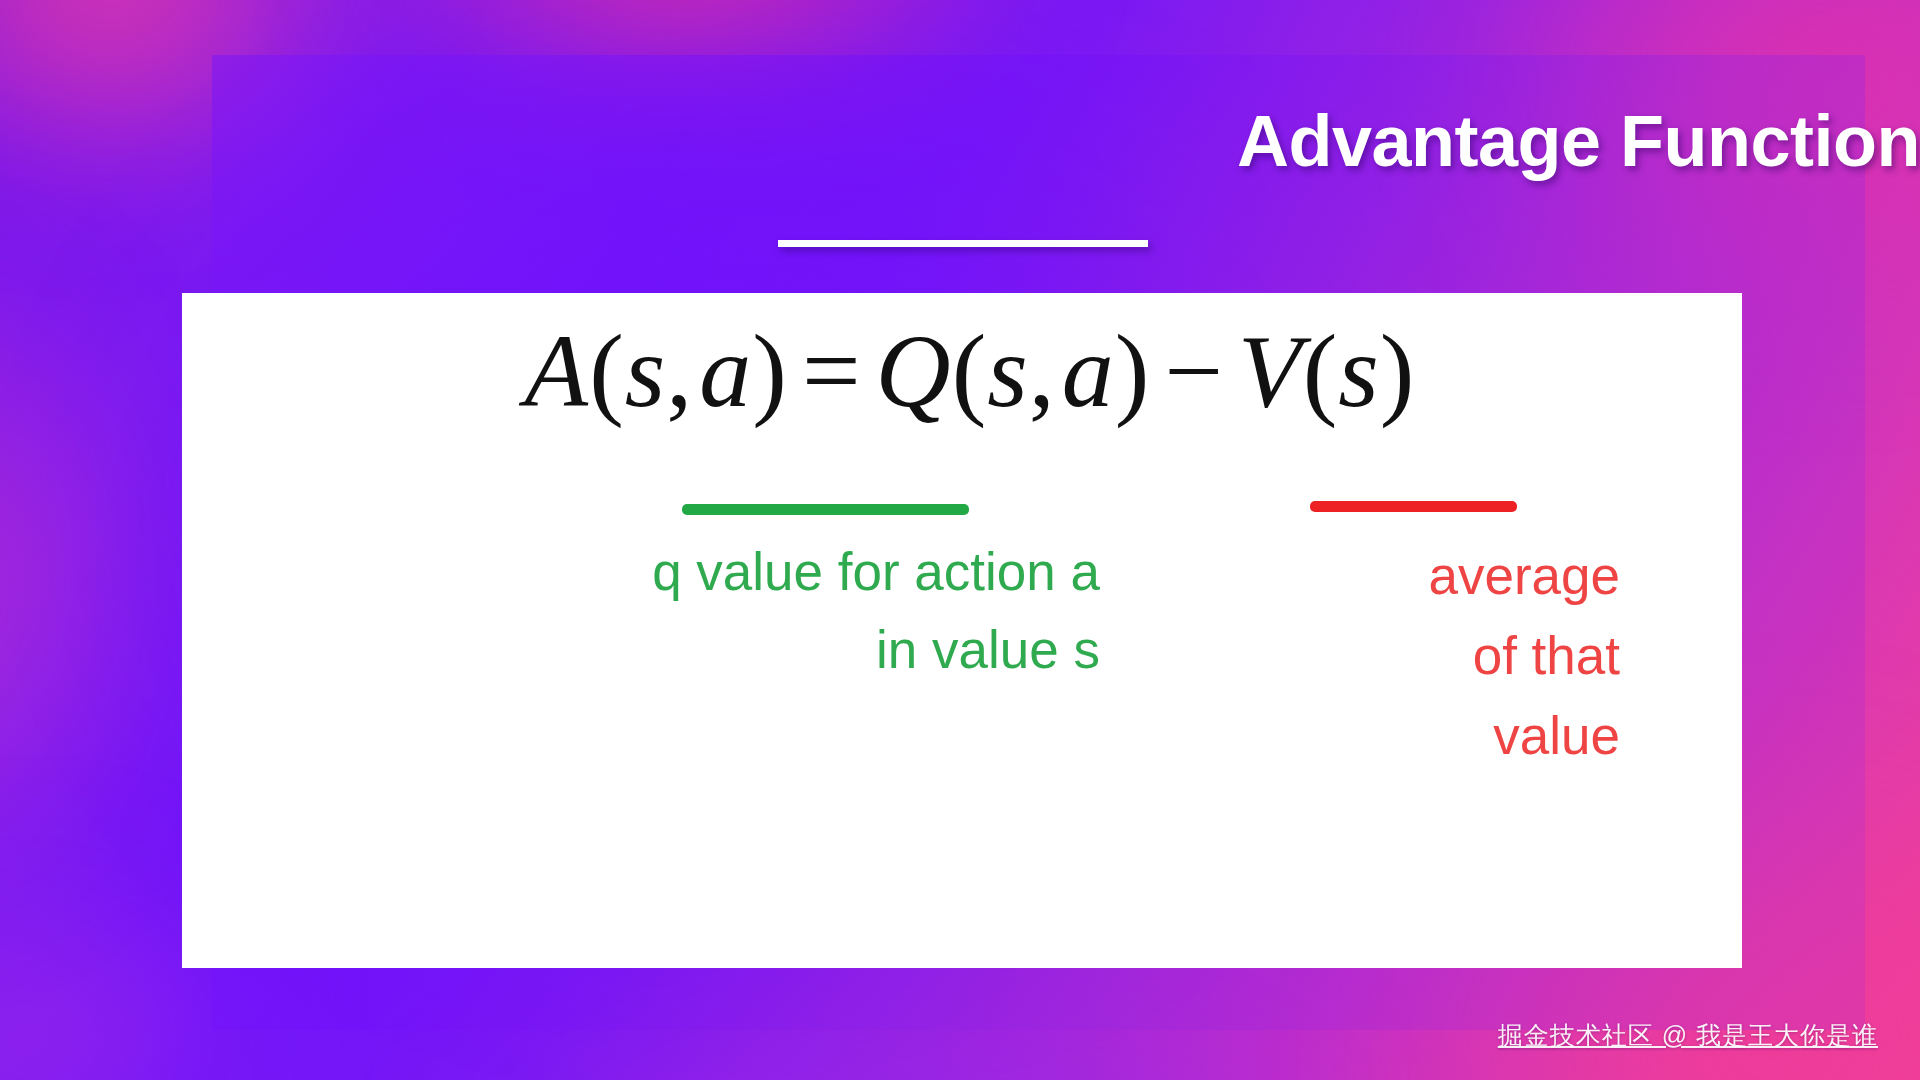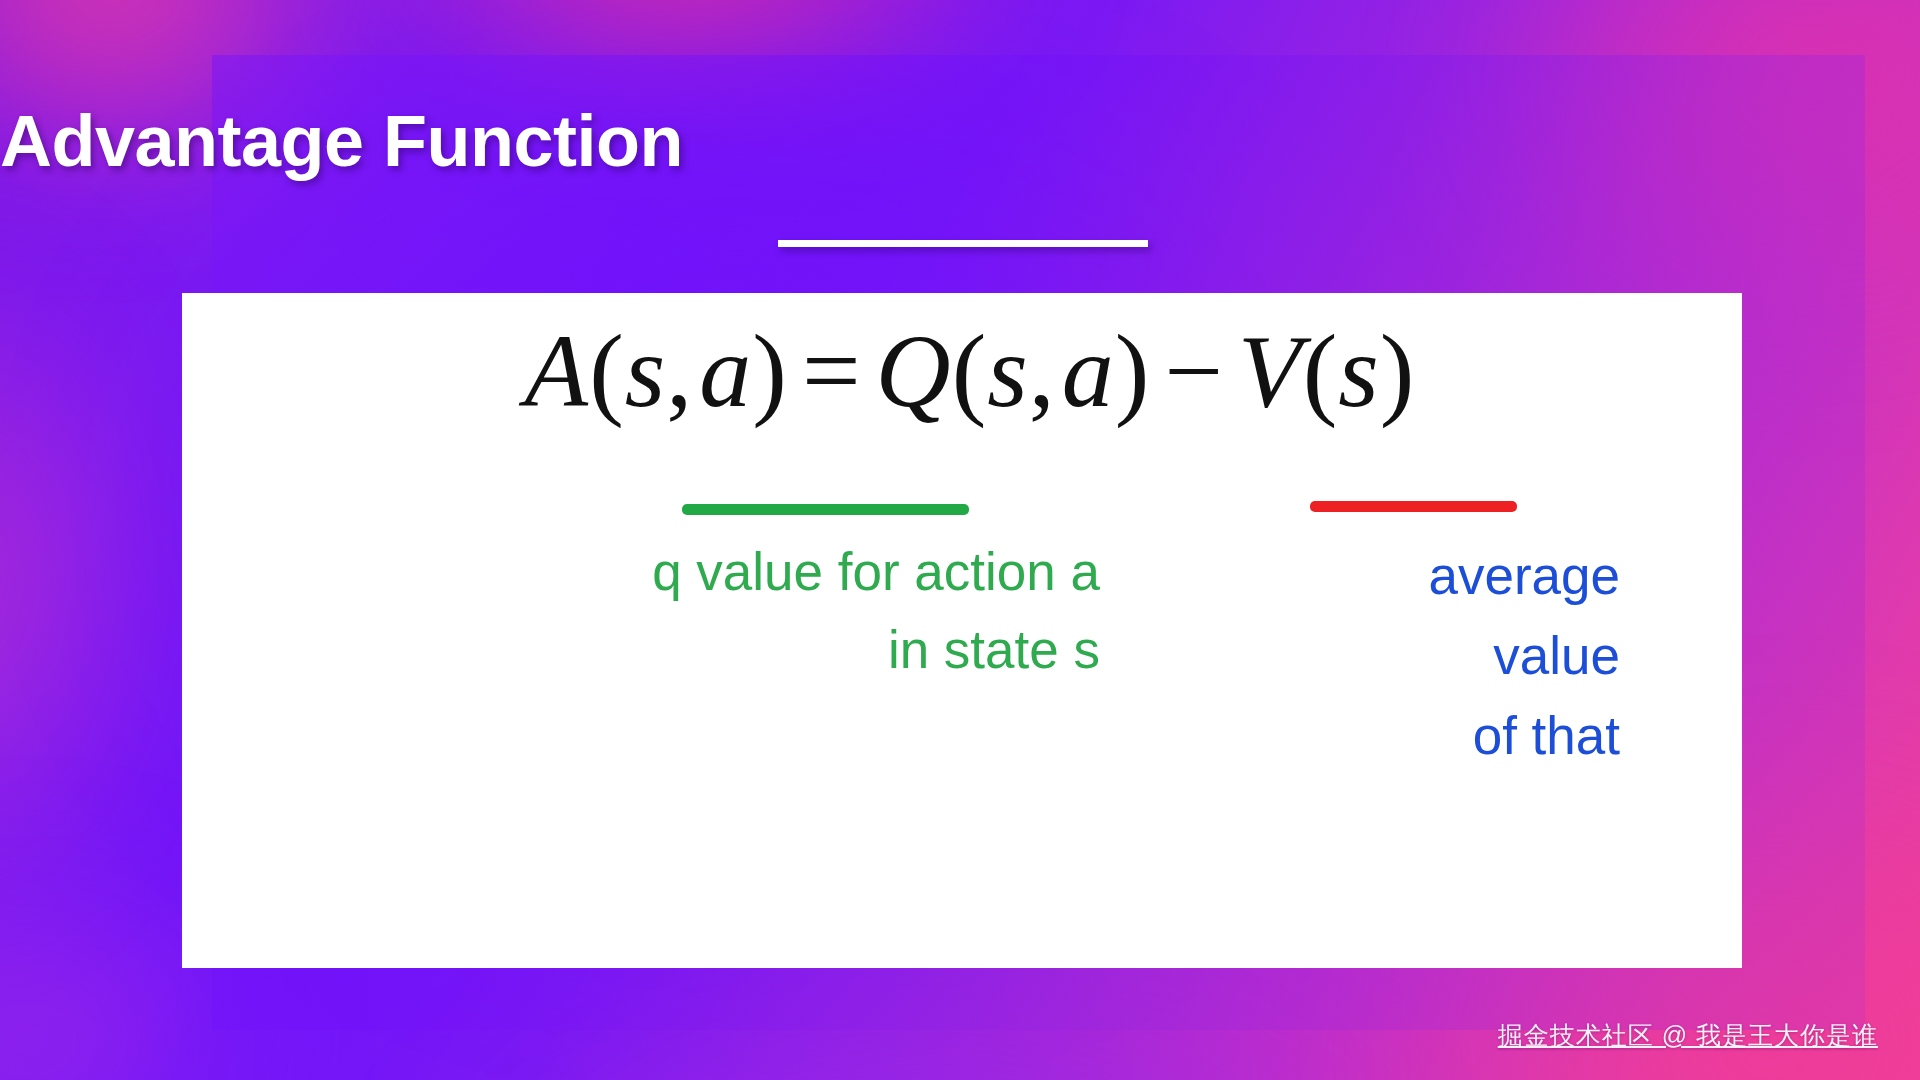--- a/index.html
+++ b/index.html
@@ -90,21 +90,21 @@
         rgba(150,36,224,.38) 65%,
         rgba(190,46,200,.3) 100%);
   }
 
   
   .title {
     position: absolute;
     left: 0;
     right: 0;
     top: 100px;
-    text-align: left;
+    text-align: right;
     color: #ffffff;
     font-size: 72px;
     font-weight: bold;
     letter-spacing: -0.5px;
     text-shadow: 3px 4px 7px rgba(40, 0, 90, .45);
     white-space: nowrap;
   }
   .title-rule {
     position: absolute;
     left: 778px;
@@ -183,21 +183,21 @@
     top: 240px;
     width: 660px;
     color: #2faa4f;
     font-size: 53px;
     line-height: 78px;
   }
   .caption-red {
     left: 1108px;
     top: 243px;
     width: 330px;
-    color: #1d4ed8;
+    color: #ef4444;
     font-size: 53px;
     line-height: 80px;
   }
   .caption-line { display: block; white-space: nowrap; }
 
   
   .watermark {
     position: absolute;
     right: 42px;
     bottom: 28px;
@@ -233,26 +233,26 @@
 
     <div class="formula">
       <span>A</span><span class="paren">(</span><span>s</span><span class="comma">,</span><span>a</span><span class="paren">)</span><span class="op">=</span><span>Q</span><span class="paren">(</span><span>s</span><span class="comma">,</span><span>a</span><span class="paren">)</span><span class="op">−</span><span>V</span><span class="paren">(</span><span>s</span><span class="paren">)</span>
     </div>
 
     <div class="bar bar-green"></div>
     <div class="bar bar-red"></div>
 
     <div class="caption caption-green">
       <span class="caption-line">q value for action a</span>
-      <span class="caption-line">in state s</span>
+      <span class="caption-line">in value s</span>
     </div>
 
     <div class="caption caption-red">
       <span class="caption-line">average</span>
+      <span class="caption-line">of that</span>
       <span class="caption-line">value</span>
-      <span class="caption-line">of that</span>
     </div>
 
   </div>
 
   <div class="watermark">掘金技术社区 @ 我是王大你是谁</div>
 
 </div>
 
 </body></html>

